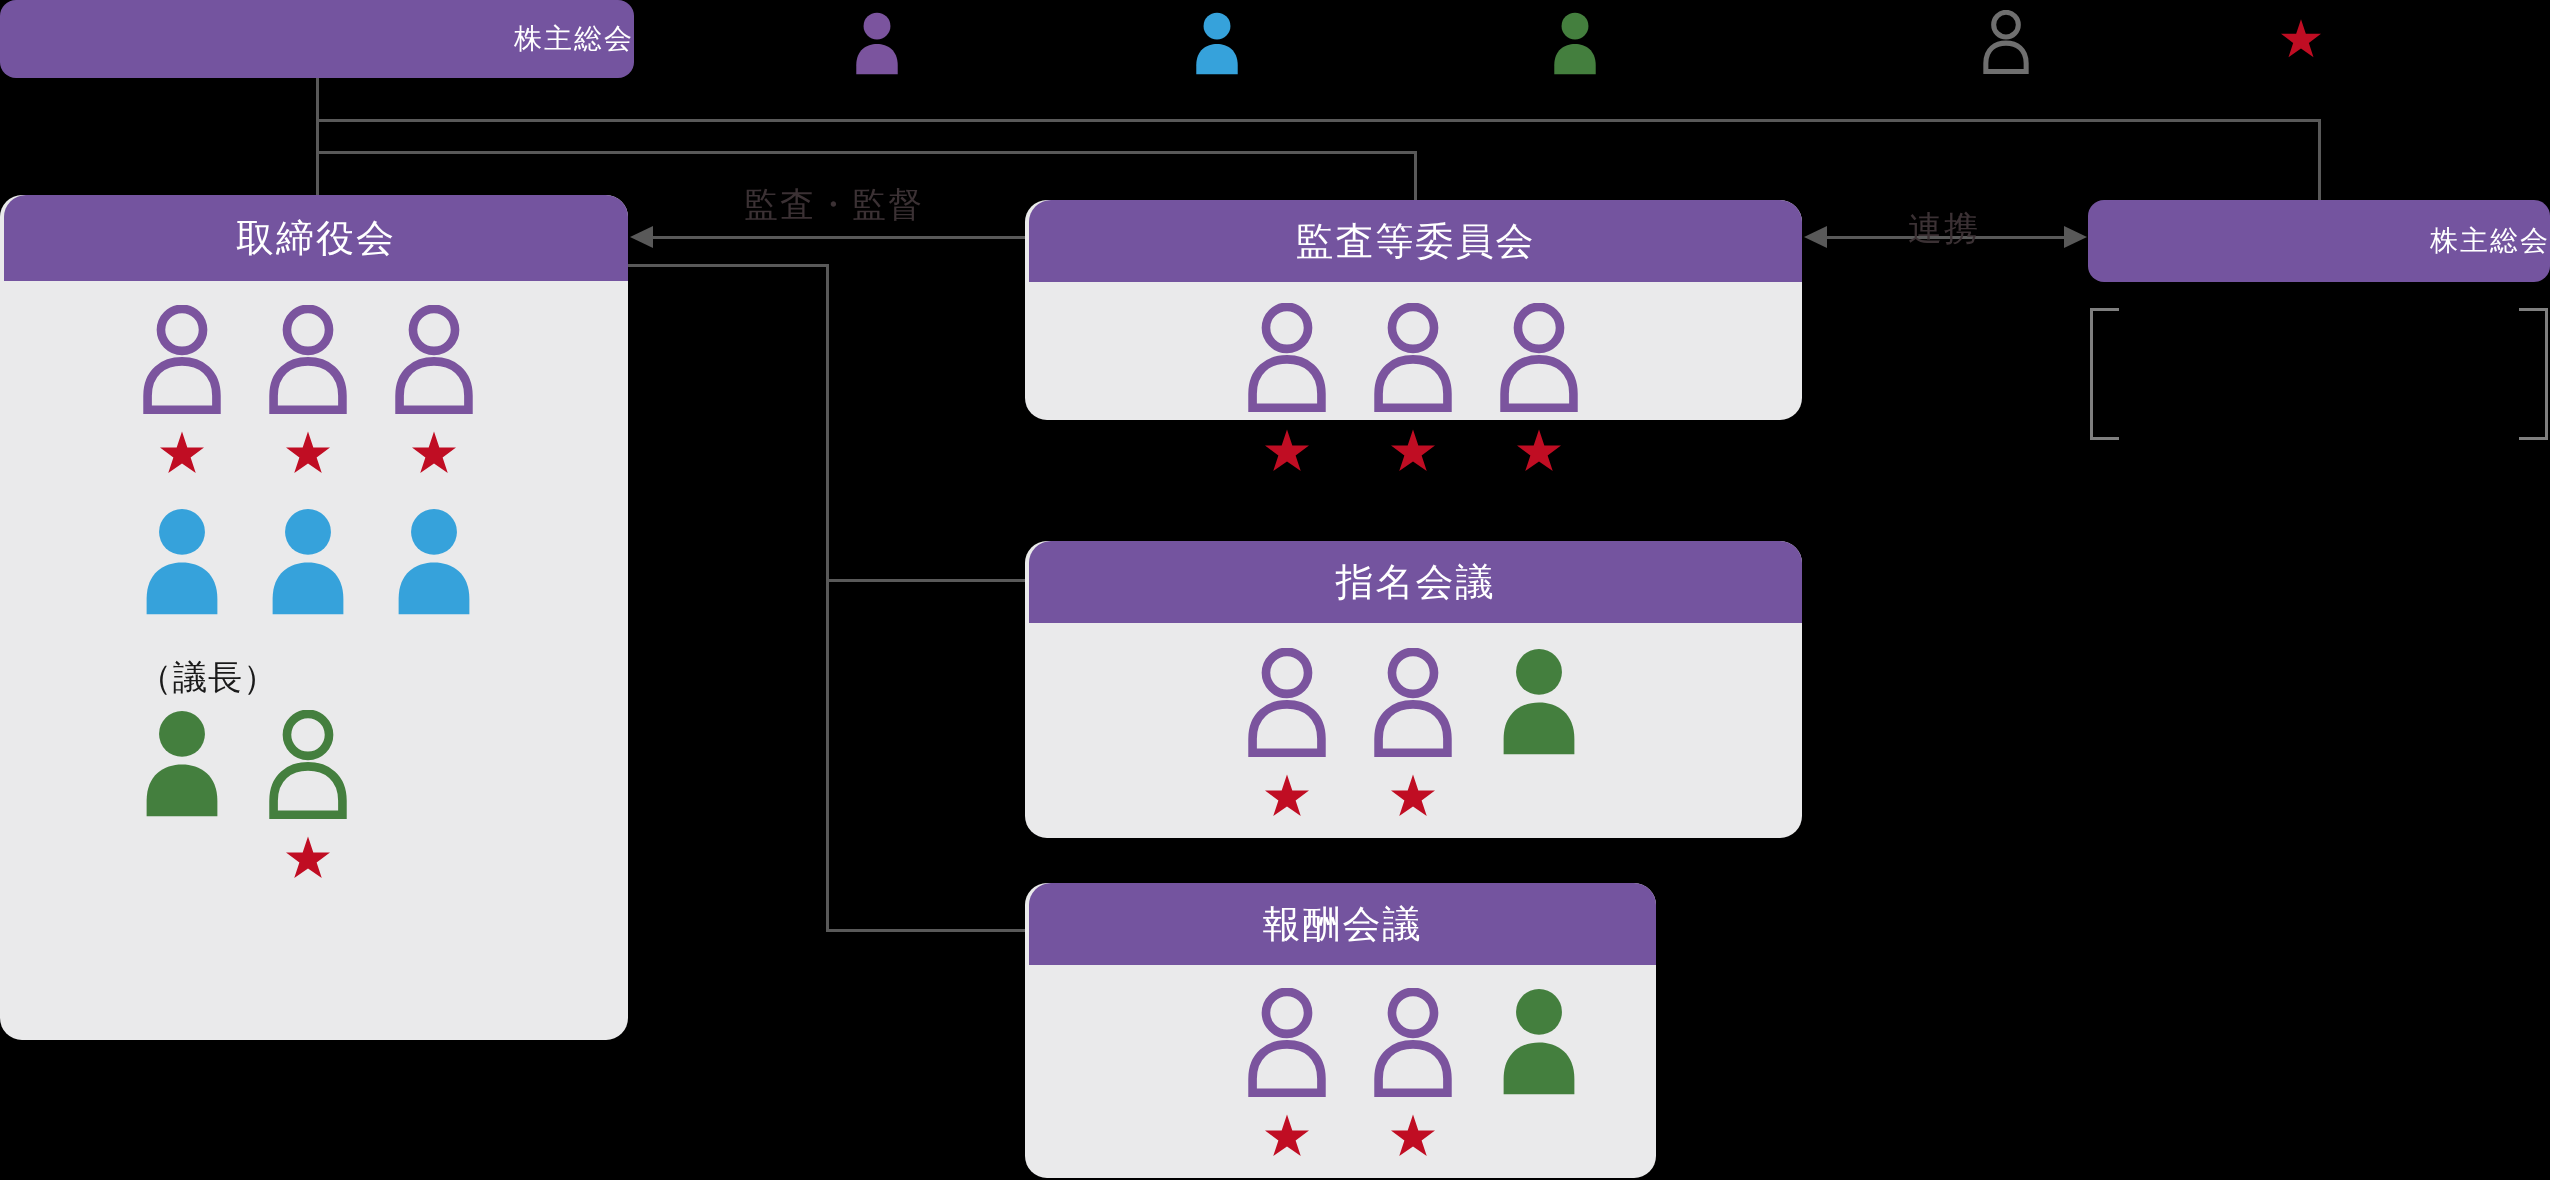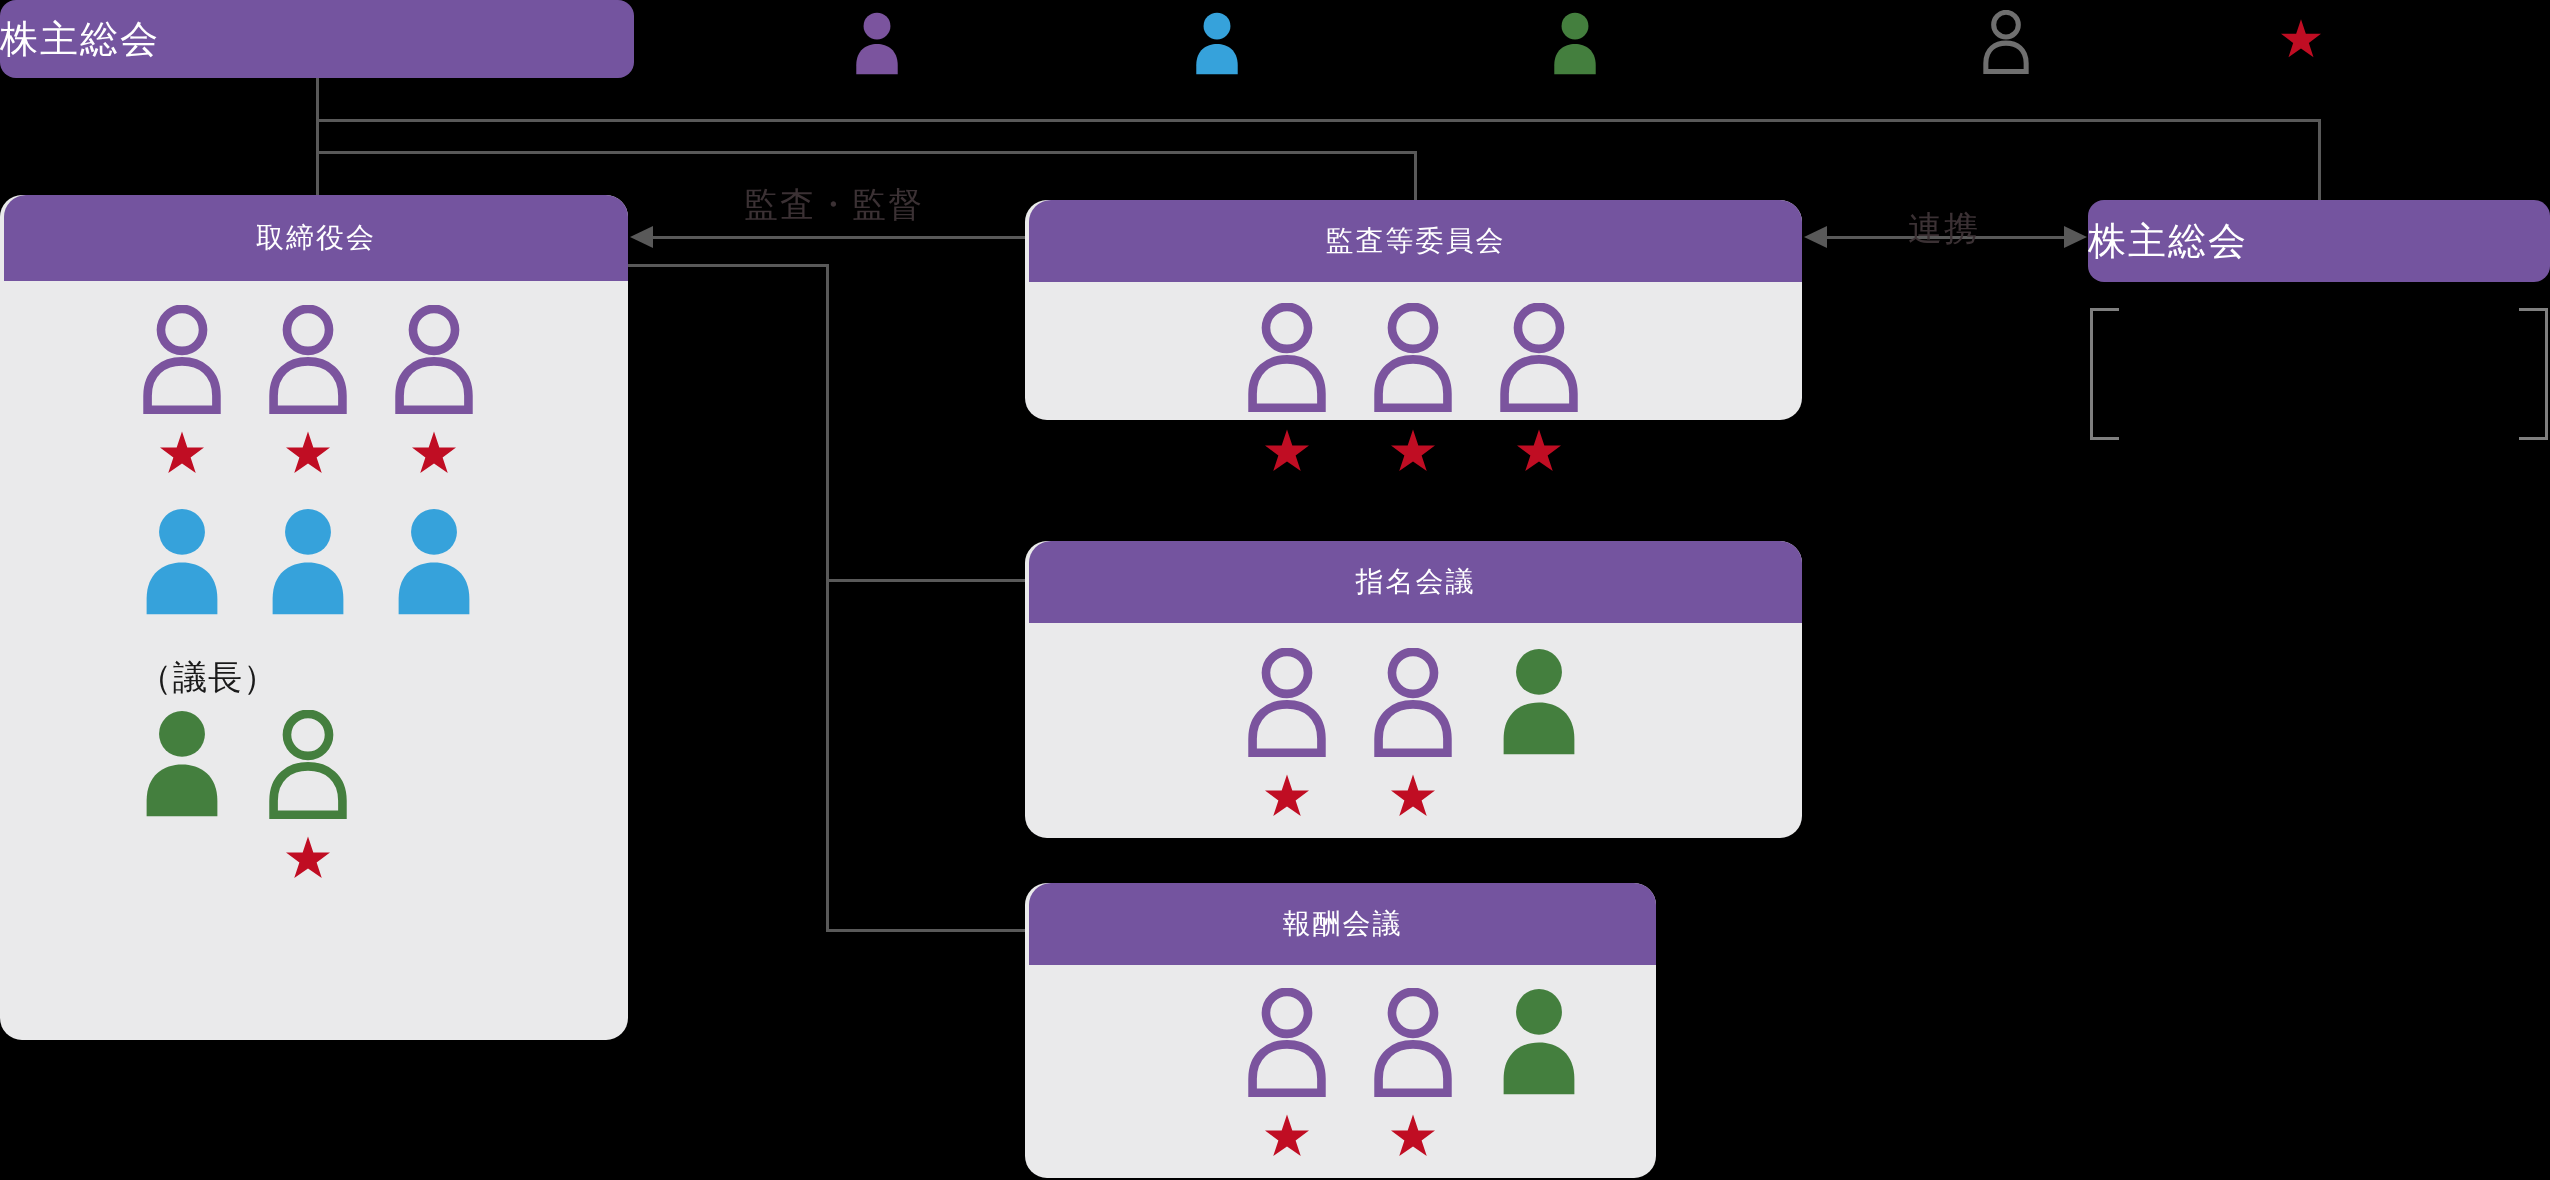--- a/index.html
+++ b/index.html
@@ -3,28 +3,28 @@
 <meta charset="utf-8">
 <style>
   html,body{margin:0;padding:0;background:#000;}
   #canvas{
     position:relative;width:2550px;height:1180px;background:var(--bg,#000);
     overflow:hidden;font-family:"Liberation Sans","DejaVu Sans",sans-serif;
   }
   
   .bar-node{
     position:absolute;background:var(--purple);color:#fff;
-    display:flex;align-items:center;justify-content:flex-start;
-    font-size:38px;letter-spacing:2px;
+    display:flex;align-items:center;justify-content:flex-end;
+    font-size:28px;letter-spacing:2px;
   }
   .panel{position:absolute;background:var(--panel);border-radius:22px;}
   .panel-header{
     position:absolute;left:4px;top:0;right:0;height:82px;background:var(--purple);
     border-radius:22px 22px 0 0;display:flex;align-items:center;justify-content:center;
-    color:#fff;font-size:28px;letter-spacing:2px;
+    color:#fff;font-size:38px;letter-spacing:2px;
   }
   .member-row{position:absolute;display:flex;gap:30px;}
   .member-cell{display:flex;flex-direction:column;align-items:center;width:96px;}
   .member-cell .p-icon svg{width:96px;height:109px;display:block;}
   .member-cell .s-icon{margin-top:16px;height:44px;}
   .member-cell .s-icon svg{width:46px;height:44px;display:block;}
   .chair-label{position:absolute;color:var(--ink);font-size:34px;letter-spacing:1px;}
   
   .legend-icon{position:absolute;}
   .legend-icon svg{width:56px;height:64px;display:block;}

